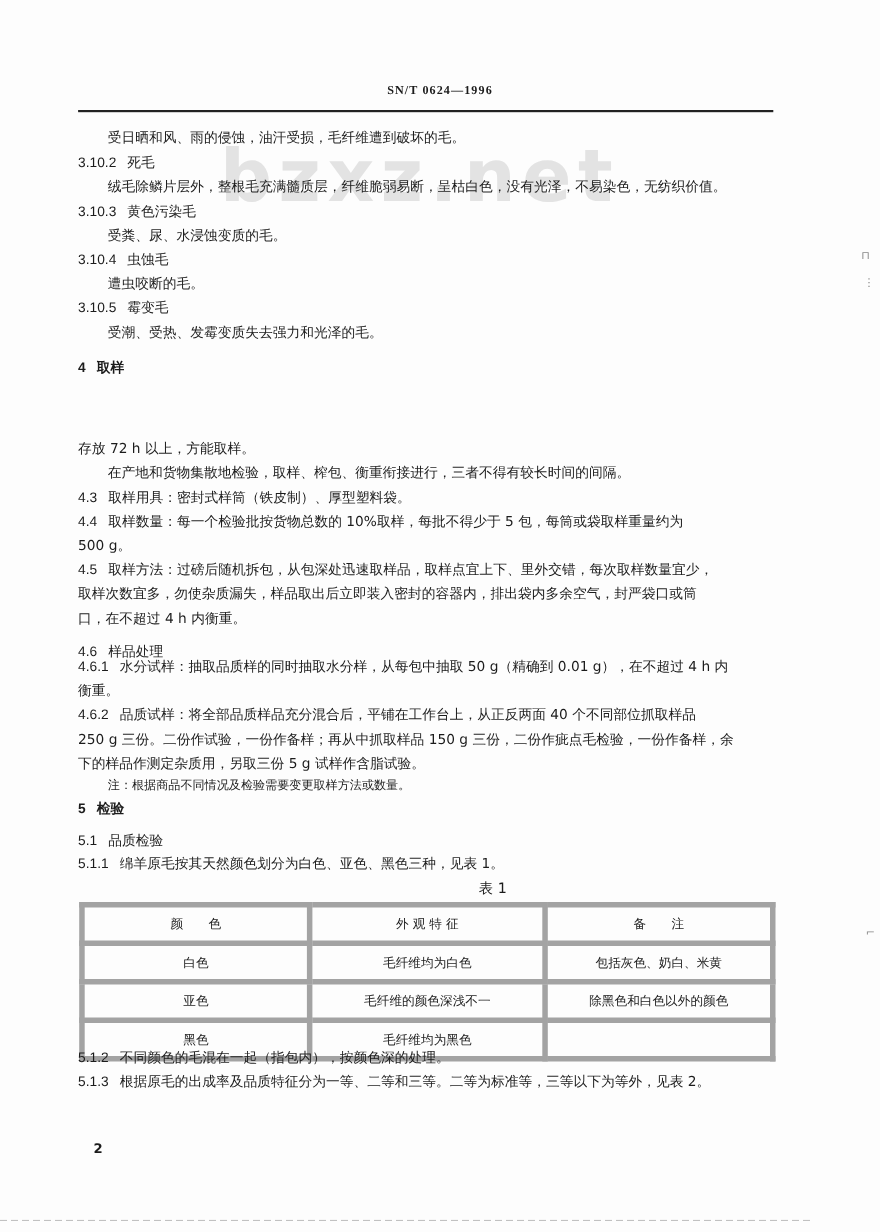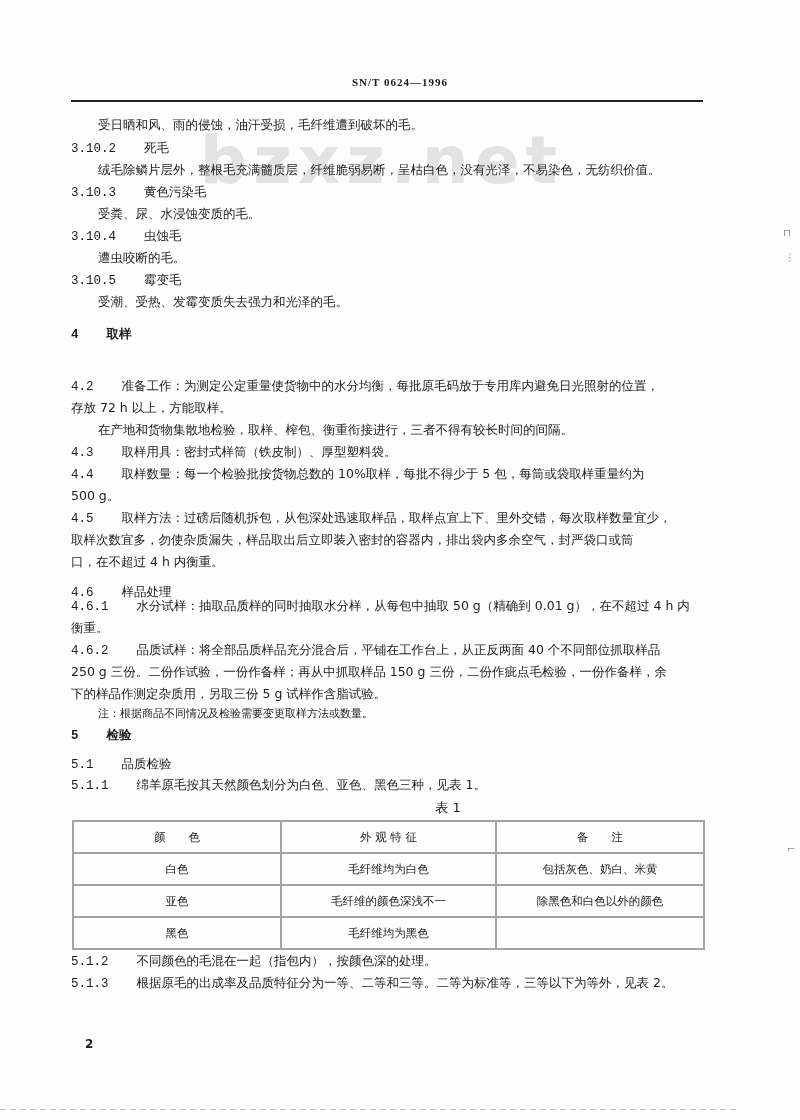--- a/index.html
+++ b/index.html
@@ -13,30 +13,30 @@
     font-family: "Liberation Serif", "DejaVu Serif", serif; font-weight: bold; font-size: 11px; letter-spacing: 1px;
   }
   .rule { position: absolute; left: 71px; top: 100px; width: 632px; height: 2px; background: #222; }
   .watermark {
     position: absolute; left: 200px; top: 128px; font-family: "DejaVu Sans", sans-serif; font-weight: bold;
     font-size: 66px; color: #e3e3e3; letter-spacing: 6px; z-index: 0; line-height: 1;
   }
   .ln { position: absolute; font-size: 12.5px; line-height: 16px; white-space: nowrap; z-index: 1; }
   .ind { left: 98px; }
   .num { left: 71px; }
-  .num .n { display: inline-block; min-width: 0; margin-right: 28px; font-family: Liberation Mono, monospace; }
+  .num .n { display: inline-block; min-width: 0; margin-right: 10px; font-family: Liberation Sans, sans-serif; }
   .h { font-weight: bold; }
   .note { font-size: 11px; }
   .caption { position: absolute; left: 0; width: 800px; text-align: center; top: 799px; font-size: 13px; z-index: 1; margin-left: 48px; }
   table.t1 {
     position: absolute; left: 72px; top: 820px; width: 633px; border-collapse: collapse; z-index: 1;
     font-size: 11.5px;
   }
   table.t1 td, table.t1 th {
-    border: 2px solid #a3a3a3; text-align: center; height: 30px; padding: 0; font-weight: normal;
+    border: 5px solid #a3a3a3; text-align: center; height: 30px; padding: 0; font-weight: normal;
   }
   table.t1 { border: 2px solid #222; }
   .pageno { position: absolute; left: 85px; top: 1037px; font-size: 12px; font-weight: bold; }
   .margin-mark { position: absolute; color: #888; font-size: 10px; }
   .scanline { position: absolute; left: 0; top: 1109px; width: 740px; height: 1px; background: repeating-linear-gradient(90deg,#999 0 6px,transparent 6px 10px); opacity: .6; }
 </style>
 </head>
 <body>
 
 <div class="page">
@@ -56,21 +56,20 @@
 
   <div class="ln num" style="top:228px"><span class="n">3.10.4</span><span>虫蚀毛</span></div>
   <div class="ln ind" style="top:250px">遭虫咬断的毛。</div>
 
   <div class="ln num" style="top:272px"><span class="n">3.10.5</span><span>霉变毛</span></div>
   <div class="ln ind" style="top:294px">受潮、受热、发霉变质失去强力和光泽的毛。</div>
 
   <div class="ln num h" style="top:326px"><span class="n">4</span><span>取样</span></div>
 
 
-  <div class="ln num" style="top:378px"><span class="n">4.2</span><span>准备工作：为测定公定重量使货物中的水分均衡，每批原毛码放于专用库内避免日光照射的位置，</span></div>
   <div class="ln num" style="top:400px">存放 72 h 以上，方能取样。</div>
   <div class="ln ind" style="top:422px">在产地和货物集散地检验，取样、榨包、衡重衔接进行，三者不得有较长时间的间隔。</div>
 
   <div class="ln num" style="top:444px"><span class="n">4.3</span><span>取样用具：密封式样筒（铁皮制）、厚型塑料袋。</span></div>
 
   <div class="ln num" style="top:466px"><span class="n">4.4</span><span>取样数量：每一个检验批按货物总数的 10%取样，每批不得少于 5 包，每筒或袋取样重量约为</span></div>
   <div class="ln num" style="top:488px">500 g。</div>
 
   <div class="ln num" style="top:510px"><span class="n">4.5</span><span>取样方法：过磅后随机拆包，从包深处迅速取样品，取样点宜上下、里外交错，每次取样数量宜少，</span></div>
   <div class="ln num" style="top:532px">取样次数宜多，勿使杂质漏失，样品取出后立即装入密封的容器内，排出袋内多余空气，封严袋口或筒</div>

